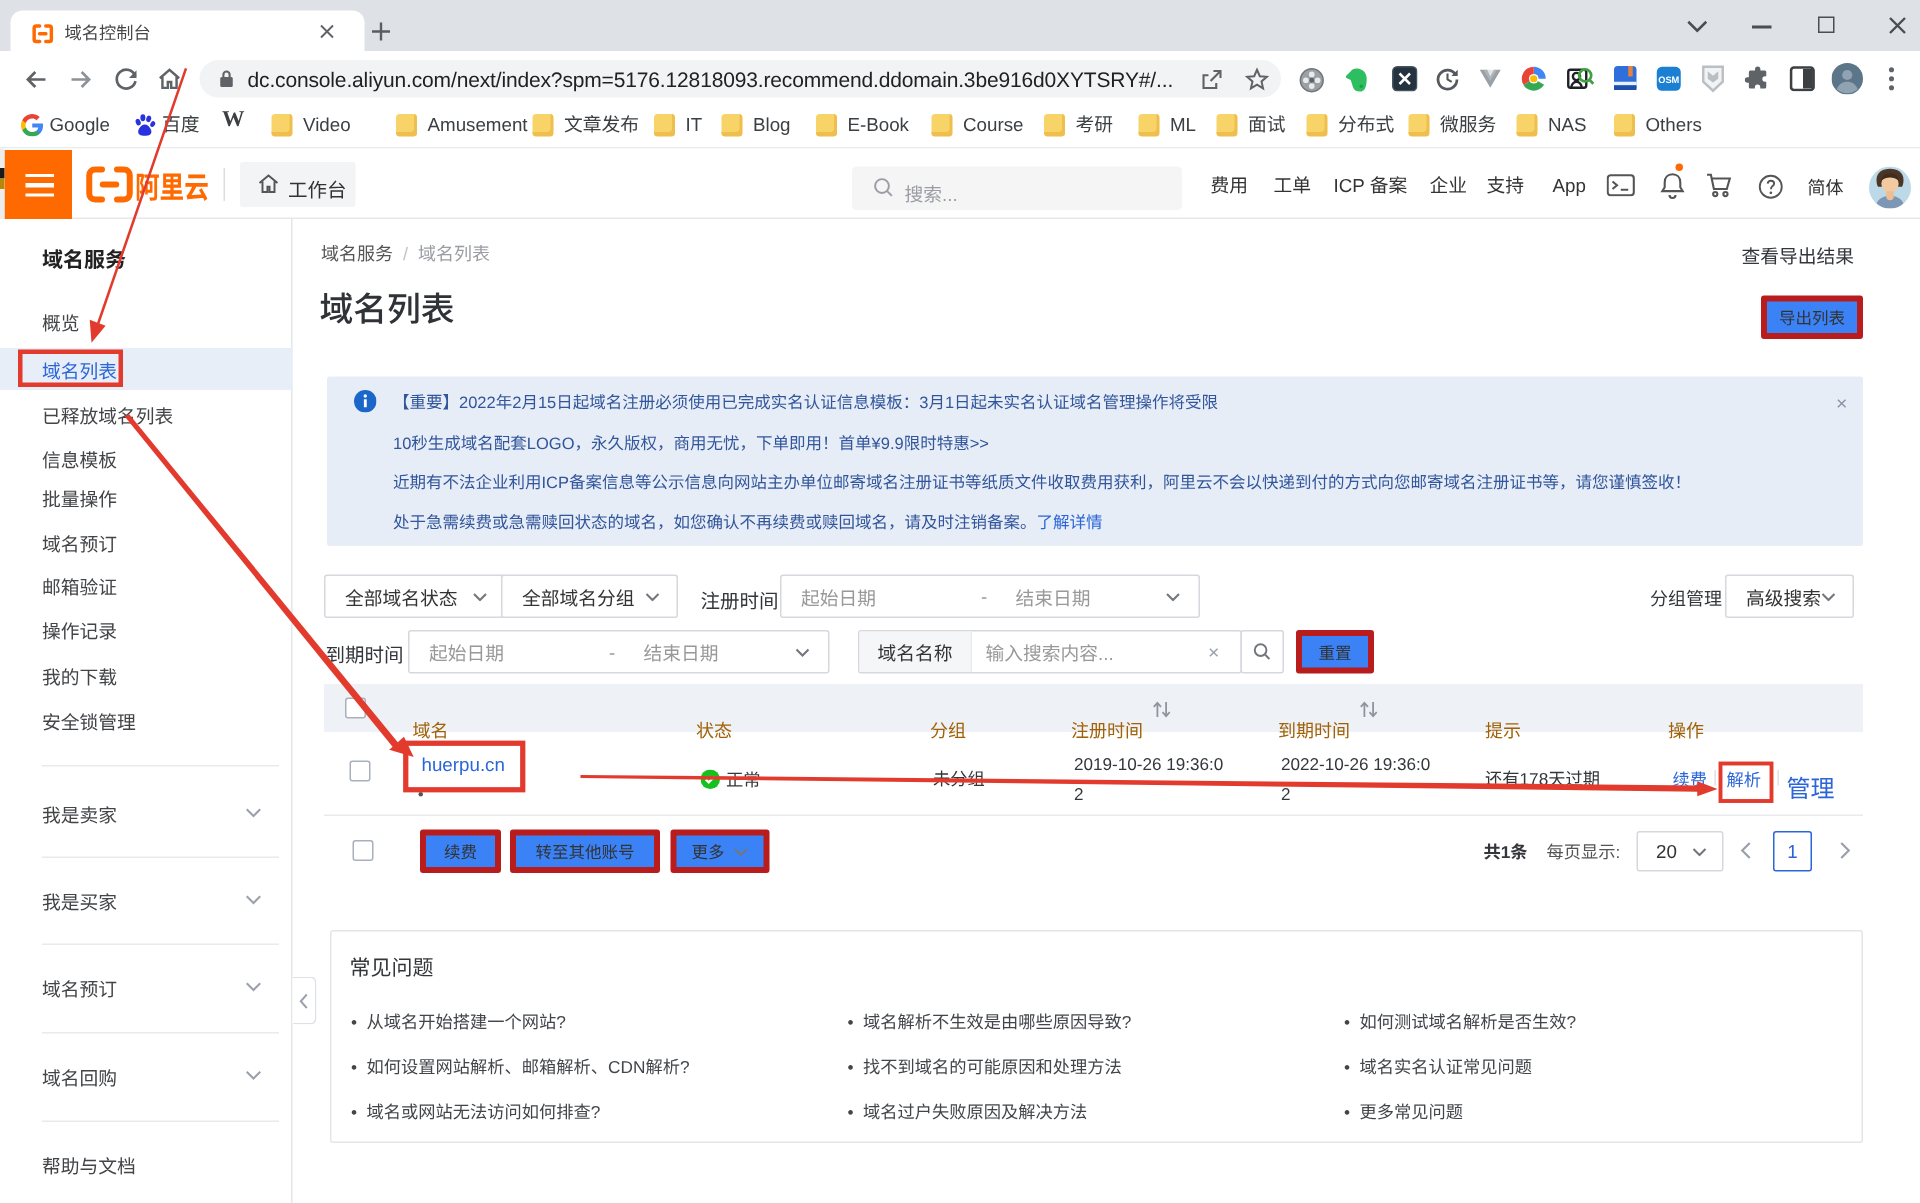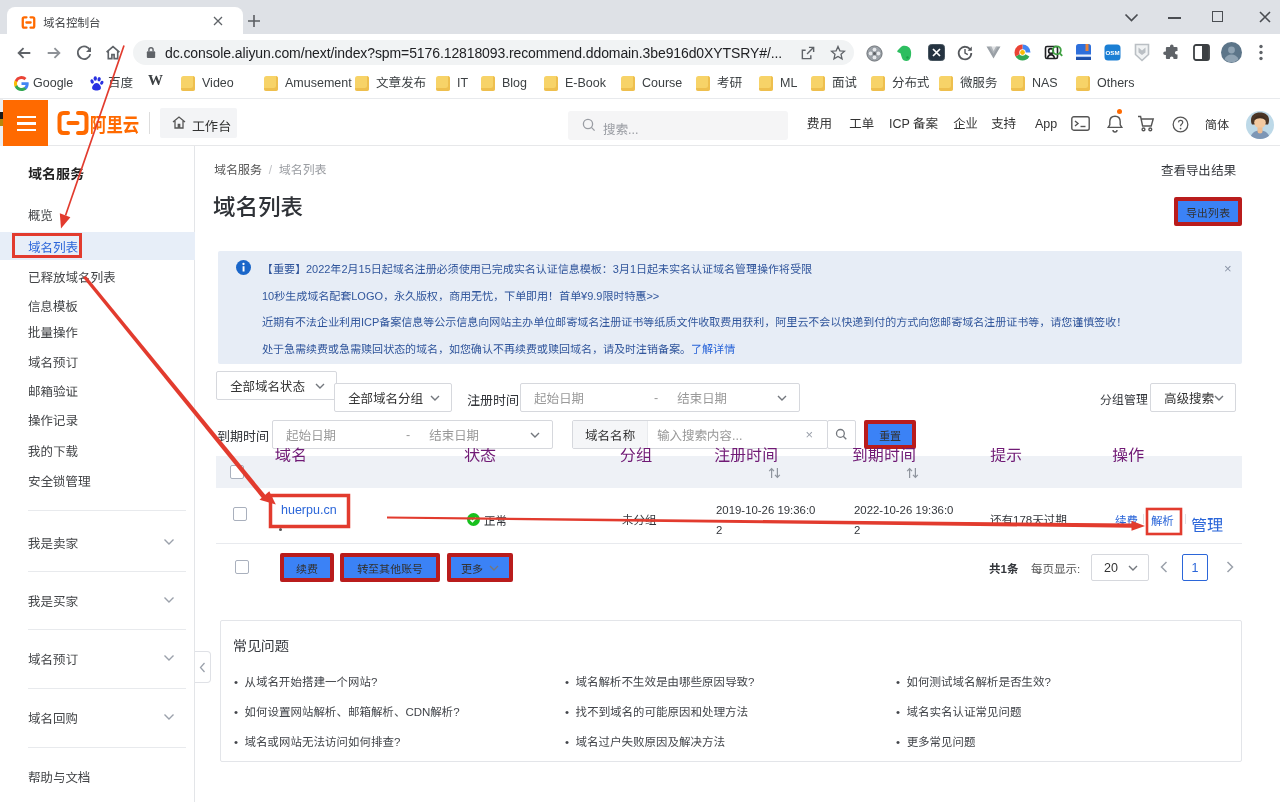--- a/index.html
+++ b/index.html
@@ -29,21 +29,21 @@
 .btn{position:absolute;background:#3b82f6;border:4px solid #b91c1c;border-radius:2px;
  font-size:11px;color:#333;display:flex;align-items:center;justify-content:center;white-space:nowrap}
 .fbox{position:absolute;background:#fff;border:1px solid #d6d8dd;border-radius:2px;height:29px;
  font-size:12.5px;color:#333;display:flex;align-items:center;white-space:nowrap}
 .gray{color:#999}
 .cell{position:absolute;font-size:12px;color:#33363b;white-space:nowrap}
 .cb{position:absolute;width:14px;height:14px;border:1px solid #a9b0bd;border-radius:2px;background:#fff}
 .ntc{font-size:11px;color:#31569c}
 .bkf{position:absolute;top:76px;width:14px;height:15px;background:#f7d368;border-radius:2.5px;box-shadow:inset -2px -3px 0 #eebf4e}
 .chv{margin-left:auto;margin-right:11px}
-.thd{position:absolute;top:442px;font-size:16px;color:#701a75;white-space:nowrap}
+.thd{position:absolute;top:478px;font-size:12px;color:#a16207;white-space:nowrap}
 .faq{position:absolute;font-size:11.5px;color:#42454a;white-space:nowrap}
 </style></head>
 <body>
 <div id="page">
 
 <div class="ab" id="tabstrip"></div>
 <div class="ab" id="tab"></div>
 <div class="ab" id="tabtitle">域名控制台</div>
 <div class="ab" id="toolbar"></div>
 <div class="ab" id="urlpill"></div>
@@ -345,21 +345,21 @@
       <circle cx="7.5" cy="7.5" r="7.5" fill="#1a66c9"></circle>
       <rect x="6.6" y="6.2" width="1.9" height="5.3" fill="#fff"></rect>
       <circle cx="7.5" cy="4" r="1.15" fill="#fff"></circle>
     </svg>
 <div class="cell ntc" style="left:262px;top:260px">【重要】2022年2月15日起域名注册必须使用已完成实名认证信息模板：3月1日起未实名认证域名管理操作将受限</div>
 <div class="cell ntc" style="left:262px;top:287px">10秒生成域名配套LOGO，永久版权，商用无忧，下单即用！首单¥9.9限时特惠&gt;&gt;</div>
 <div class="cell ntc" style="left:262px;top:313px">近期有不法企业利用ICP备案信息等公示信息向网站主办单位邮寄域名注册证书等纸质文件收取费用获利，阿里云不会以快递到付的方式向您邮寄域名注册证书等，请您谨慎签收！</div>
 <div class="cell ntc" style="left:262px;top:340px">处于急需续费或急需赎回状态的域名，如您确认不再续费或赎回域名，请及时注销备案。<span style="color:#2b66d9">了解详情</span></div>
 <div class="cell" style="left:1224px;top:261px;color:#8a94a6;font-size:13px">×</div>
 
-<div class="fbox" style="left:216px;top:371px;width:121px;padding-left:13px">全部域名状态<svg class="chv" width="10" height="6" viewBox="0 0 10 6">
+<div class="fbox" style="left:216px;top:383px;width:121px;padding-left:13px">全部域名状态<svg class="chv" width="10" height="6" viewBox="0 0 10 6">
         <path d="M1 1l4 4 4-4" fill="none" stroke="#73777d" stroke-width="1.4"></path>
       </svg></div>
 <div class="fbox" style="left:334px;top:383px;width:118px;padding-left:13px">全部域名分组<svg class="chv" width="10" height="6" viewBox="0 0 10 6">
         <path d="M1 1l4 4 4-4" fill="none" stroke="#73777d" stroke-width="1.4"></path>
       </svg></div>
 <div class="cell" style="left:467px;top:390px;font-size:13px">注册时间</div>
 <div class="fbox" style="left:520px;top:383px;width:280px;padding-left:13px">
       <span class="gray">起始日期</span>
       <span class="gray" style="position:absolute;left:133px">-</span>
       <span class="gray" style="position:absolute;left:156px">结束日期</span>

